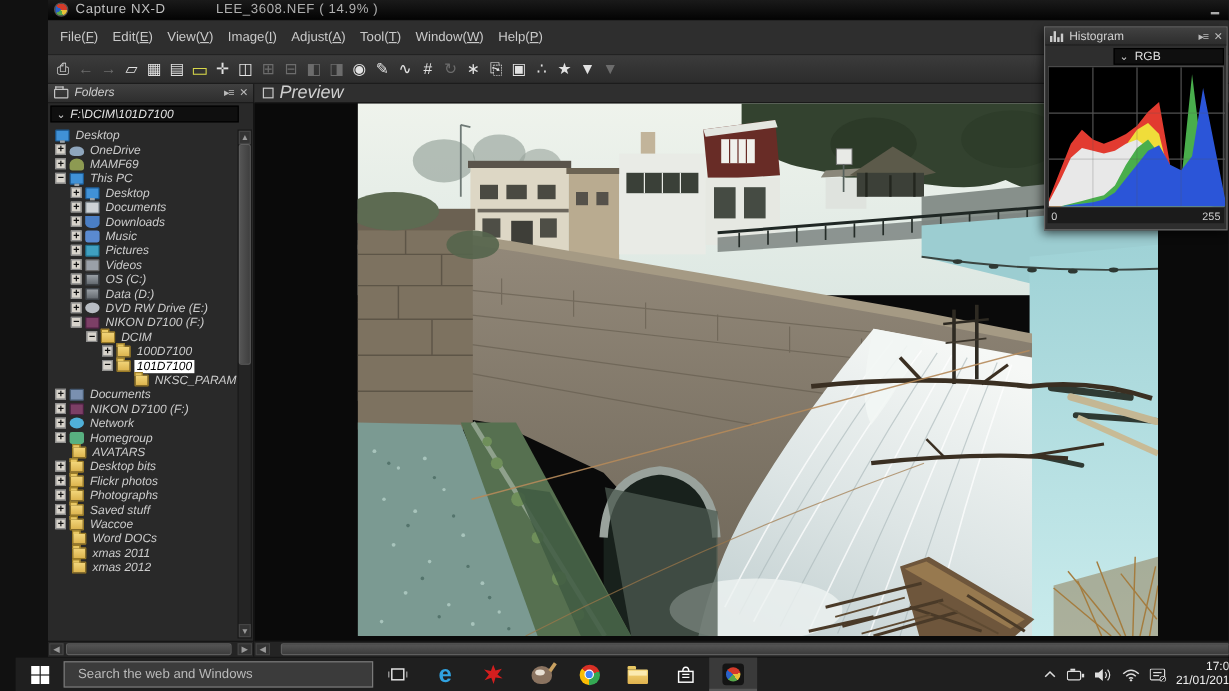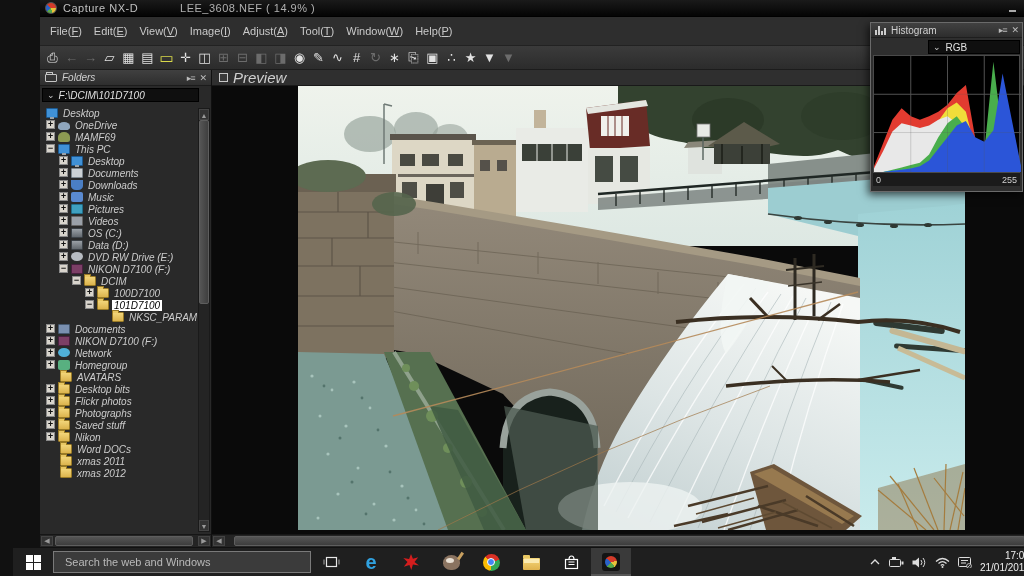--- a/index.html
+++ b/index.html
@@ -330,21 +330,21 @@
                 <span class="tlabel">Photographs</span>
               </div>
               <div class="trow" style="padding-left: 3px;">
                 <span class="expander">+</span>
                 <span class="fi fi-folder"></span>
                 <span class="tlabel">Saved stuff</span>
               </div>
               <div class="trow" style="padding-left: 3px;">
                 <span class="expander">+</span>
                 <span class="fi fi-folder"></span>
-                <span class="tlabel">Nikon</span>
+                <span class="tlabel">Waccoe</span>
               </div>
               <div class="trow" style="padding-left: 3px;">
                 <span class="tspace"></span>
                 <span class="fi fi-folder"></span>
                 <span class="tlabel">Word DOCs</span>
               </div>
               <div class="trow" style="padding-left: 3px;">
                 <span class="tspace"></span>
                 <span class="fi fi-folder"></span>
                 <span class="tlabel">xmas 2011</span>

